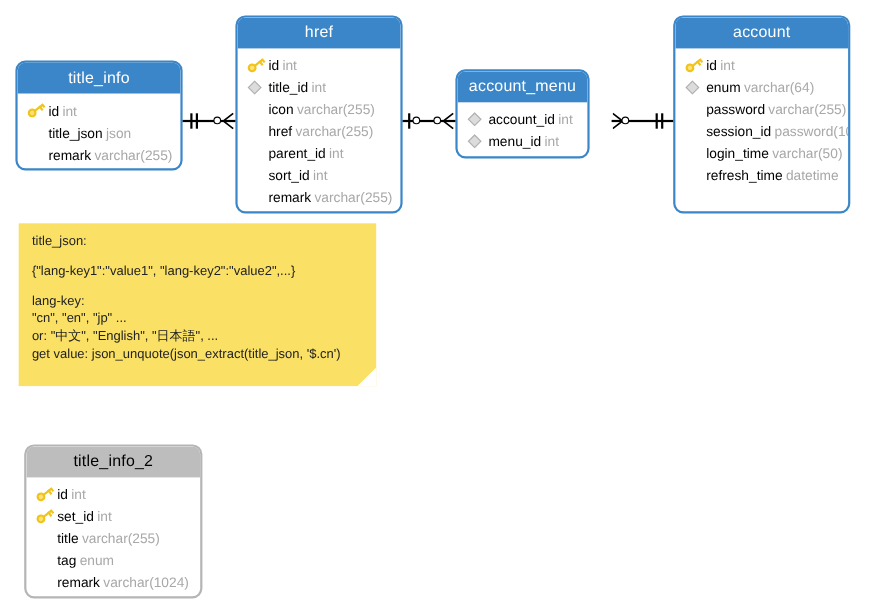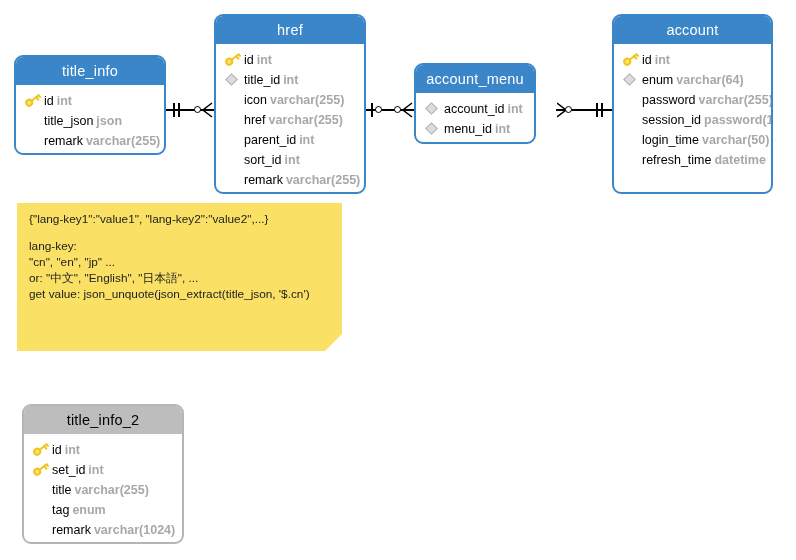--- a/index.html
+++ b/index.html
@@ -58,21 +58,20 @@
     margin-right: 2px;
   }
   .attr-name {
     color: #000000;
     font-size: 12.5px;
   }
   .attr-type {
     color: #a8a8a8;
     font-size: 12.5px;
     margin-left: 3px;
-    font-weight: bold;
   }
 
   
   .icon-key {
     position: absolute;
     left: 1px;
     top: 1px;
     width: 16px;
     height: 14px;
     transform: rotate(-38deg);
@@ -418,19 +417,20 @@
       <path d="M0,1 L9,8 L0,15" fill="none" stroke="#000" stroke-width="1.5"></path>
     </svg>
   </div>
   <div class="circ" style="left:9px;"></div>
 
   <div class="tick" style="left:40px;"></div>
   <div class="tick" style="left:45px;"></div>
 </div>
 
 <div class="note" style="left:17px; top:203px; width:325px; height:148px;">
+  <div class="note-line sp">title_json:</div>
   <div class="note-line sp">{"lang-key1":"value1", "lang-key2":"value2",...}</div>
   <div class="note-line tight">lang-key:</div>
   <div class="note-line tight">"cn", "en", "jp" ...</div>
   <div class="note-line tight">or: "中文", "English", "日本語", ...</div>
   <div class="note-line">get value: json_unquote(json_extract(title_json, '$.cn')</div>
   <div class="note-fold"></div>
 </div>
 
 </body></html>

